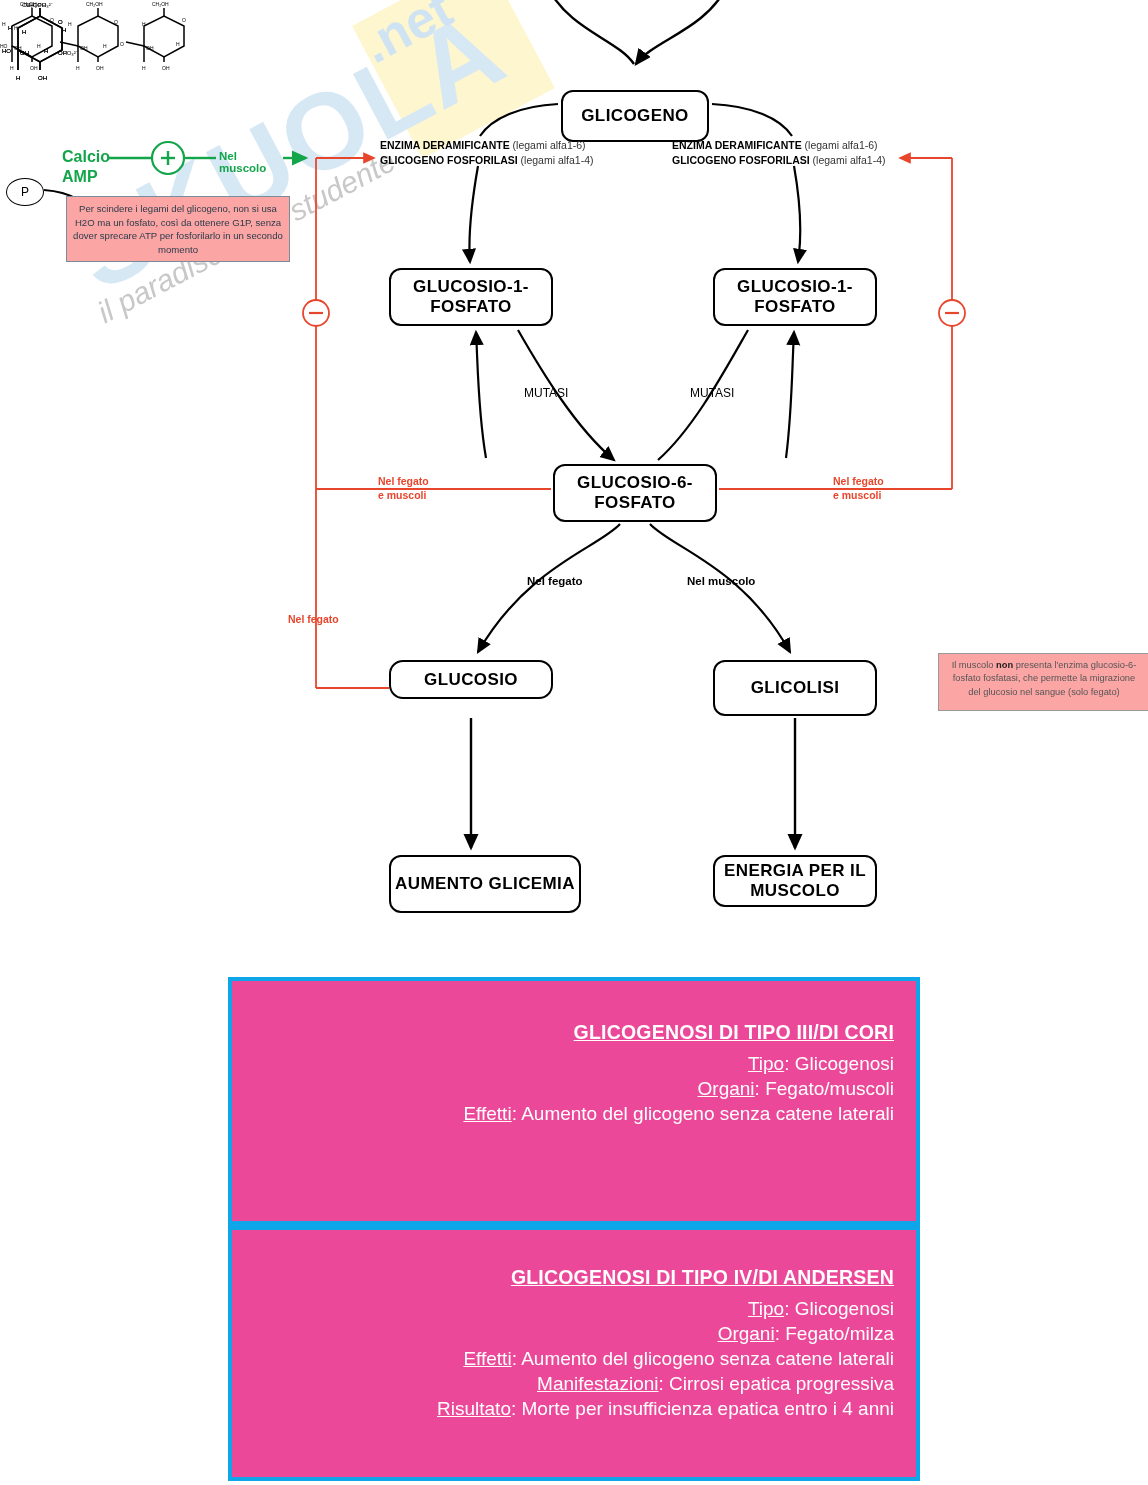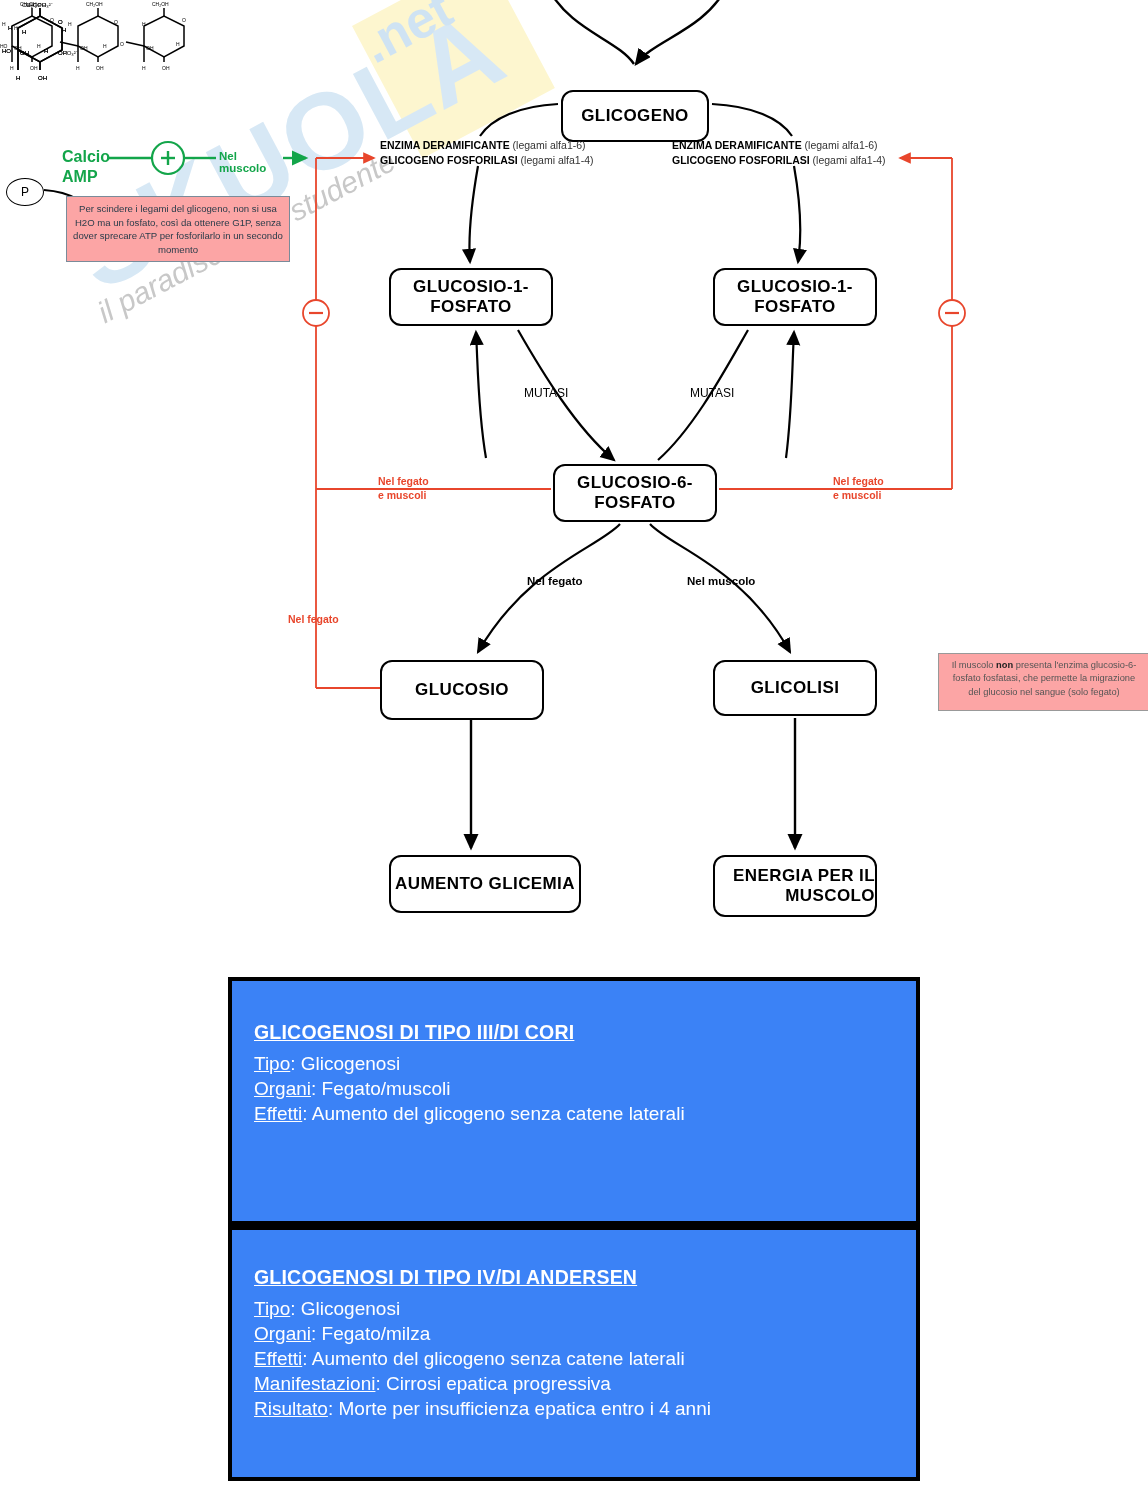--- a/index.html
+++ b/index.html
@@ -28,24 +28,24 @@
   
   .node{position:absolute;box-sizing:border-box;border:2px solid #000;
         border-radius:12px;background:#fff;display:flex;align-items:center;
         justify-content:center;text-align:center;font-weight:bold;
         font-size:17px;line-height:1.15;letter-spacing:.4px;z-index:4;}
 
   #n-glicogeno{left:561px;top:90px;width:148px;height:52px;}
   #n-g1p-left{left:389px;top:268px;width:164px;height:58px;}
   #n-g1p-right{left:713px;top:268px;width:164px;height:58px;}
   #n-g6p{left:553px;top:464px;width:164px;height:58px;}
-  #n-glucosio{left:380px;top:660px;width:164px;height:60px;}
+  #n-glucosio{left:389px;top:660px;width:164px;height:39px;border-radius:14px;}
   #n-glicolisi{left:713px;top:660px;width:164px;height:56px;}
   #n-aumento{left:389px;top:855px;width:192px;height:58px;}
-  #n-energia{left:713px;top:855px;width:164px;height:62px;text-align:right;}
+  #n-energia{left:713px;top:855px;width:164px;height:52px;}
 
   
   .enz{position:absolute;font-size:10.5px;line-height:1.45;z-index:4;white-space:nowrap;}
   .enz b{font-weight:bold;}
   .enz .lg{font-weight:normal;color:#333;}
   #enz-left{left:380px;top:138px;}
   #enz-right{left:672px;top:138px;}
 
   
   .lbl{position:absolute;font-size:11.5px;font-weight:bold;z-index:4;white-space:nowrap;}
@@ -84,22 +84,22 @@
   #note-right b{font-weight:bold;color:#222;}
 
   
   .mol{position:absolute;z-index:3;}
   #mol-chain{left:355px;top:2px;}
   #mol-g1p{left:588px;top:247px;}
   #mol-g6p{left:592px;top:585px;}
 
   
   #cards{position:absolute;left:228px;top:977px;width:692px;z-index:6;}
-  .card{box-sizing:border-box;background:#3b82f6;border:4px solid #000000;
-        color:#ffffff;text-align:left;padding:26px 22px;}
+  .card{box-sizing:border-box;background:#ec4899;border:4px solid #0ea5e9;
+        color:#ffffff;text-align:right;padding:26px 22px;}
   .card.first{height:248px;padding-top:40px;}
   .card.second{height:256px;border-top-width:5px;padding-top:36px;}
   .card .ct{font-size:19.5px;font-weight:bold;text-decoration:underline;
             letter-spacing:.2px;margin-bottom:7px;}
   .card .row{font-size:19px;line-height:1.32;}
   .card .row u{text-decoration:underline;}
 </style>
 </head>
 <body>
 

